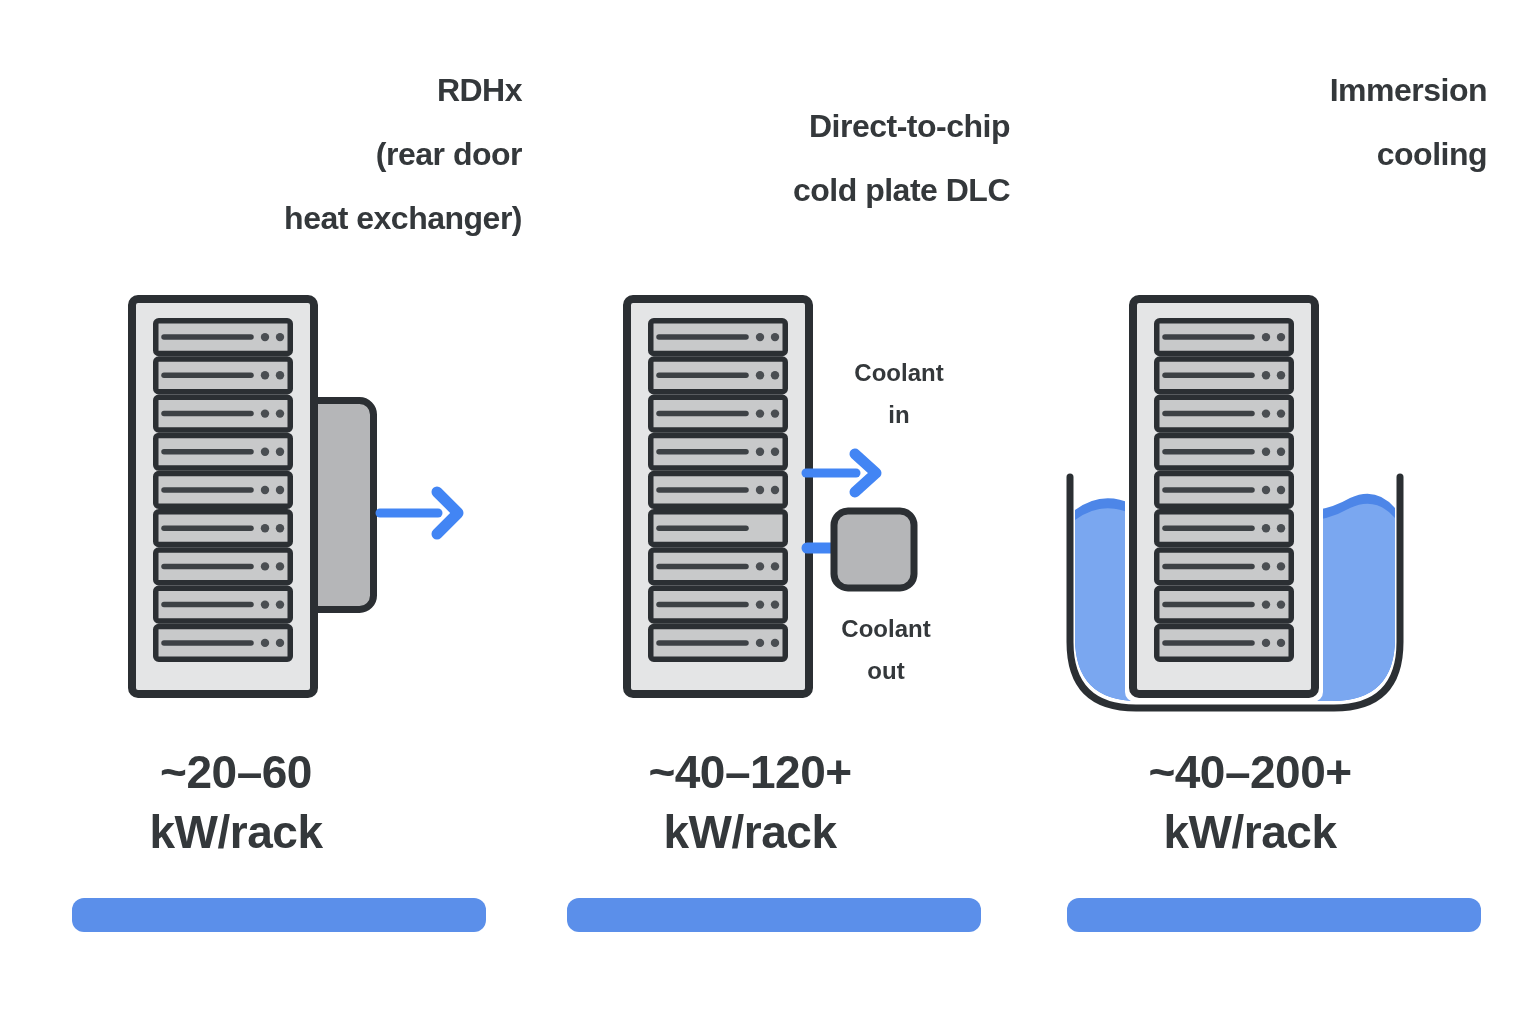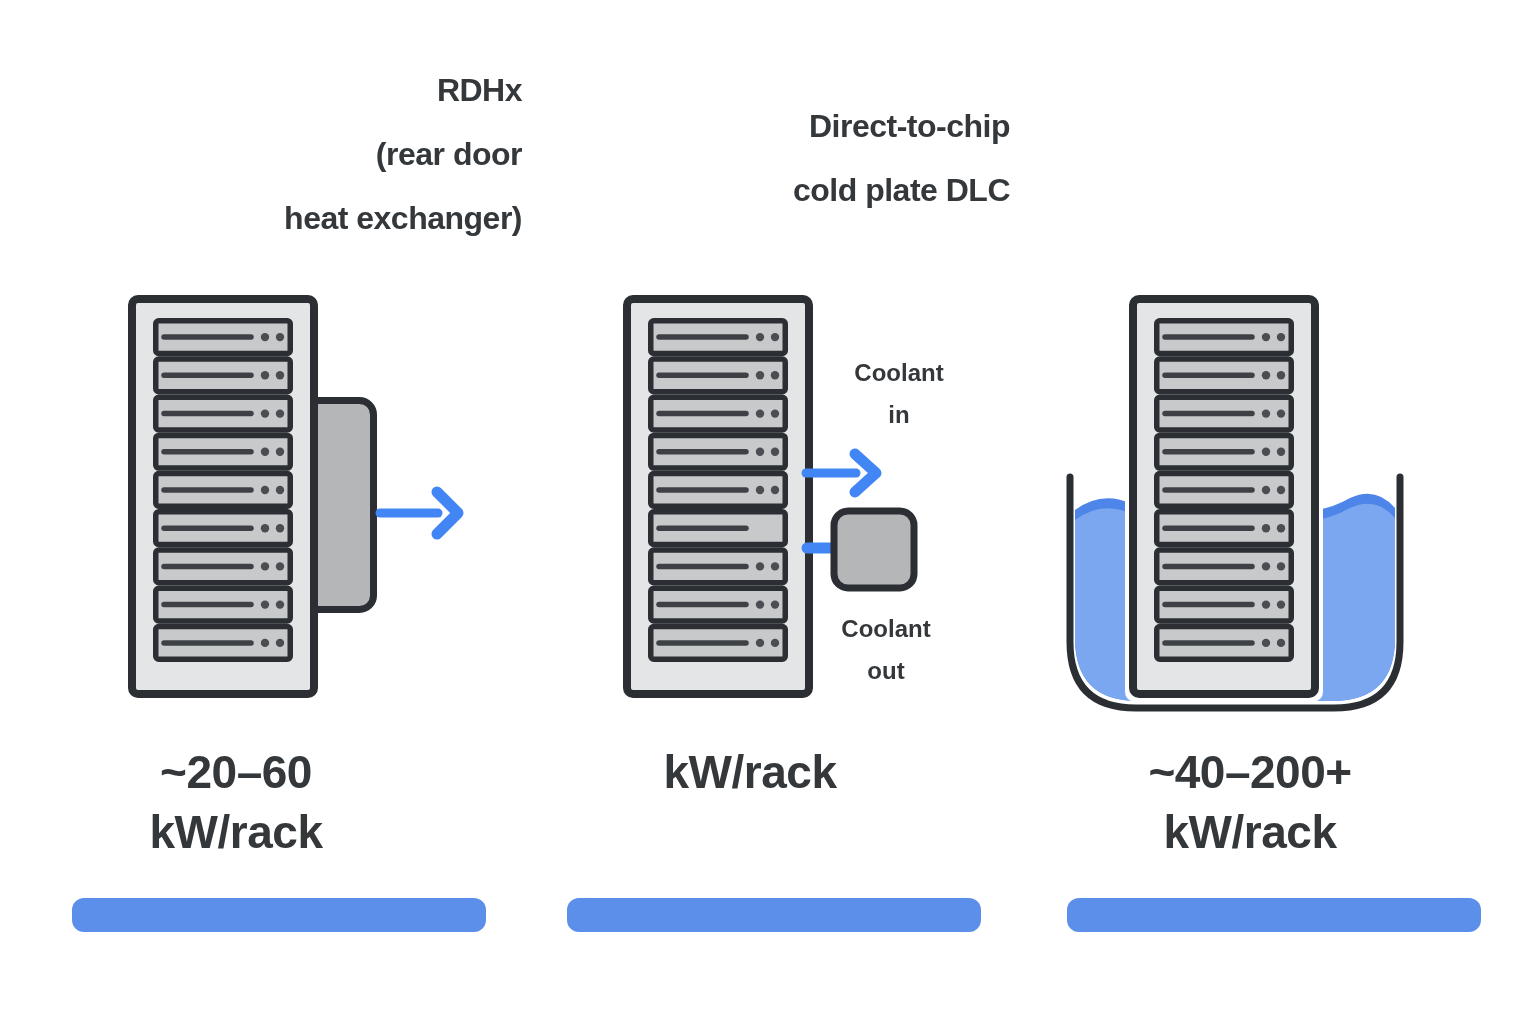--- a/index.html
+++ b/index.html
@@ -40,20 +40,22 @@
 </head>
 <body>
 
 <div class="canvas">
 
   <div class="abs title" style="left:22px;top:58px;width:500px;">RDHx
 (rear door
 heat exchanger)</div>
   <div class="abs title" style="left:510px;top:58px;width:500px;margin-top:36px;">Direct-to-chip
 cold plate DLC</div>
+  <div class="abs title" style="left:987px;top:58px;width:500px;">Immersion
+cooling</div>
 
   <svg style="left:0;" viewBox="0 0 512 480">
     <rect class="panel" x="303.5" y="130.5" width="70" height="209" rx="14"></rect>
     <g>
         <rect class="rk-frame" x="132" y="29" width="182" height="395" rx="6"></rect>
         <rect class="rk-srv" x="155.75" y="50.8" width="134.5" height="32.7" rx="3"></rect>
         <line class="rk-line" x1="164" y1="67.1" x2="251" y2="67.1"></line>
         <circle class="rk-dot" cx="265" cy="67.1" r="4.2"></circle>
         <circle class="rk-dot" cx="280" cy="67.1" r="4.2"></circle>
         <rect class="rk-srv" x="155.75" y="89.0" width="134.5" height="32.7" rx="3"></rect>
@@ -194,20 +196,21 @@
   <div class="abs coolant-label" style="left:833px;top:352px;width:132px;">Coolant
 in</div>
   <div class="abs coolant-label" style="left:820px;top:608px;width:132px;">Coolant
 out</div>
 
   <div class="abs range-block" style="left:-14px;top:742px;width:500px;">
     <div>~20–60</div>
     <div>kW/rack</div>
   </div>
   <div class="abs range-block" style="left:500px;top:742px;width:500px;">
+    <div>~40–120+</div>
     <div>kW/rack</div>
   </div>
   <div class="abs range-block" style="left:1000px;top:742px;width:500px;">
     <div>~40–200+</div>
     <div>kW/rack</div>
   </div>
 
   <div class="capacity-bar" style="left:72px;"></div>
   <div class="capacity-bar" style="left:567px;"></div>
   <div class="capacity-bar" style="left:1067px;"></div>

